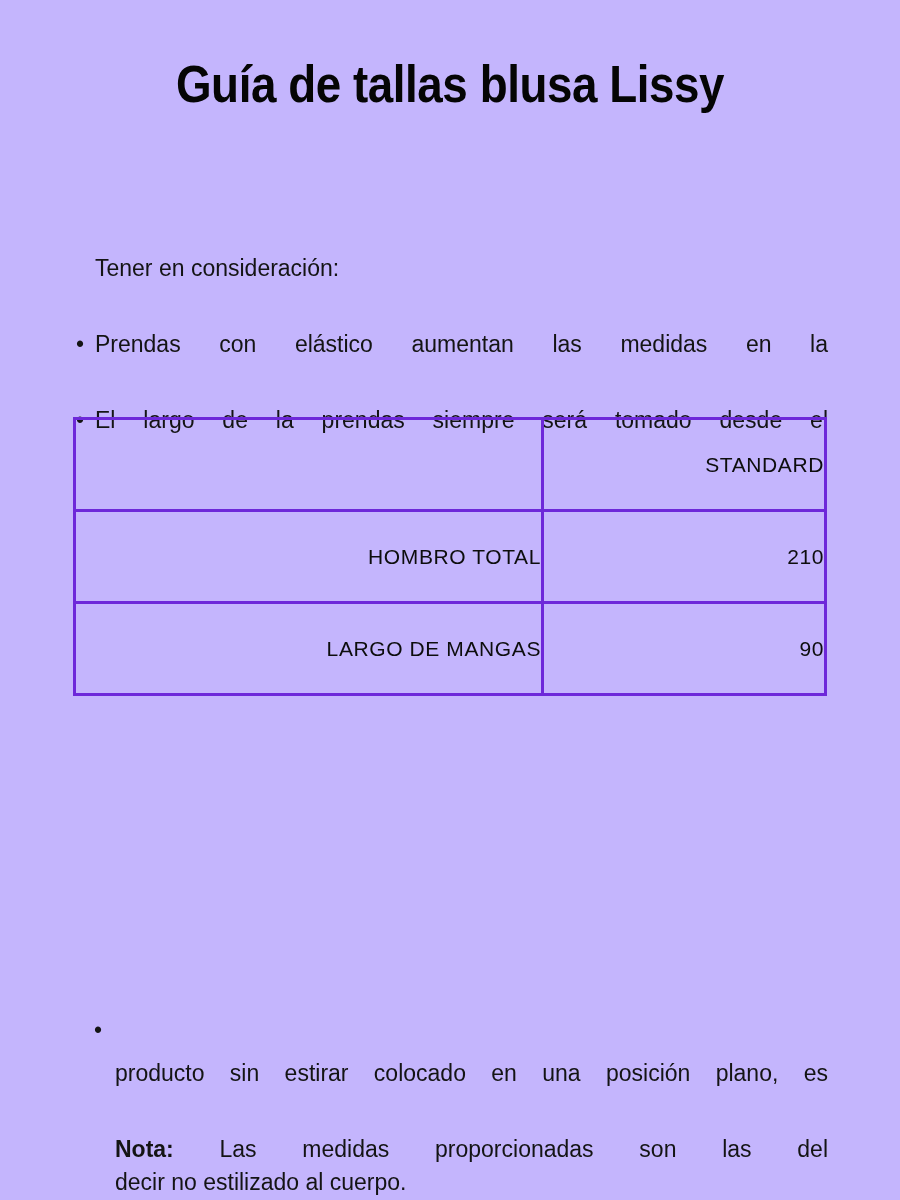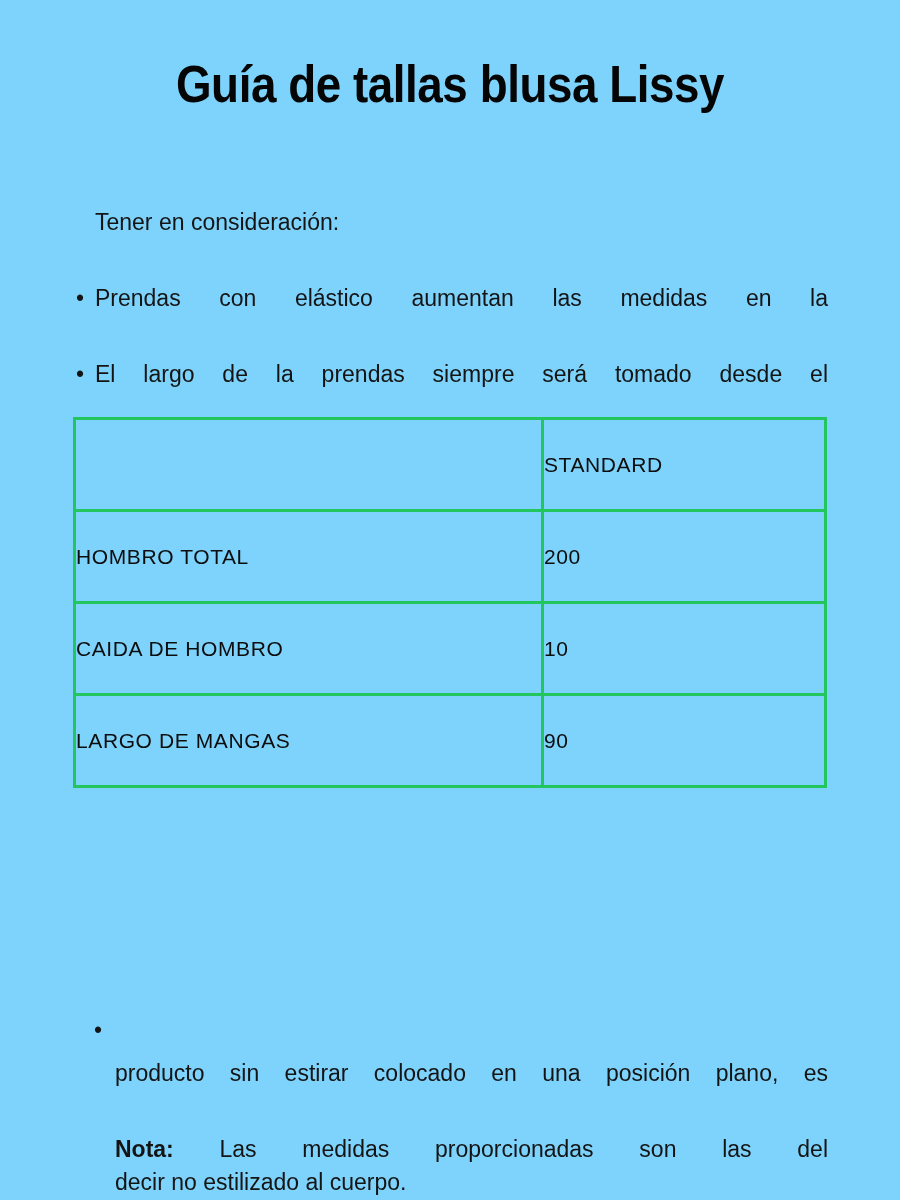--- a/index.html
+++ b/index.html
@@ -3,21 +3,21 @@
 <meta charset="utf-8">
 <style>
   * { margin: 0; padding: 0; box-sizing: border-box; }
   html, body { width: 900px; }
   body { font-family: "Liberation Sans", sans-serif; }
 
   .page {
     position: relative;
     width: 900px;
     height: 1200px;
-    background: #7dd3fc;
+    background: #c4b5fd;
     color: #111111;
     overflow: hidden;
     padding-left: 34px;
   }
 
   
   .title {
     position: absolute;
     top: 54px;
     left: 0;
@@ -34,21 +34,21 @@
   
   .intro {
     position: absolute;
     left: 95px;
     top: 206px;
     width: 733px;
     font-size: 23px;
     line-height: 33px;
     color: #141414;
   }
-  .intro-heading { text-align: left; }
+  .intro-heading { text-align: left; margin-top: 46px; }
   .bullet-item { position: relative; }
   .bullet-dot {
     position: absolute;
     left: -19px;
     top: 0;
     line-height: 33px;
     font-size: 23px;
   }
   .jline {
     text-align: justify;
@@ -63,23 +63,23 @@
     position: absolute;
     left: 73px;
     top: 417px;
   }
   table.size-table {
     border-collapse: collapse;
     width: 751px;
     table-layout: fixed;
   }
   .size-table th, .size-table td {
-    border: 3px solid #22c55e;
+    border: 3px solid #6d28d9;
     height: 92px;
-    text-align: left;
+    text-align: right;
     vertical-align: middle;
     font-size: 21px;
     font-weight: 400;
     letter-spacing: 0.6px;
     color: #0d0d0d;
   }
   .size-table col.c-label { width: 468px; }
   .size-table col.c-value { width: 283px; }
 
   
@@ -122,25 +122,21 @@
         <col class="c-label">
         <col class="c-value">
       </colgroup>
       <tbody>
         <tr>
           <th></th>
           <th>STANDARD</th>
         </tr>
         <tr>
           <td>HOMBRO TOTAL</td>
-          <td>200</td>
-        </tr>
-        <tr>
-          <td>CAIDA DE HOMBRO</td>
-          <td>10</td>
+          <td>210</td>
         </tr>
         <tr>
           <td>LARGO DE MANGAS</td>
           <td>90</td>
         </tr>
       </tbody>
     </table>
   </div>
 
   <div class="note bullet-item">

